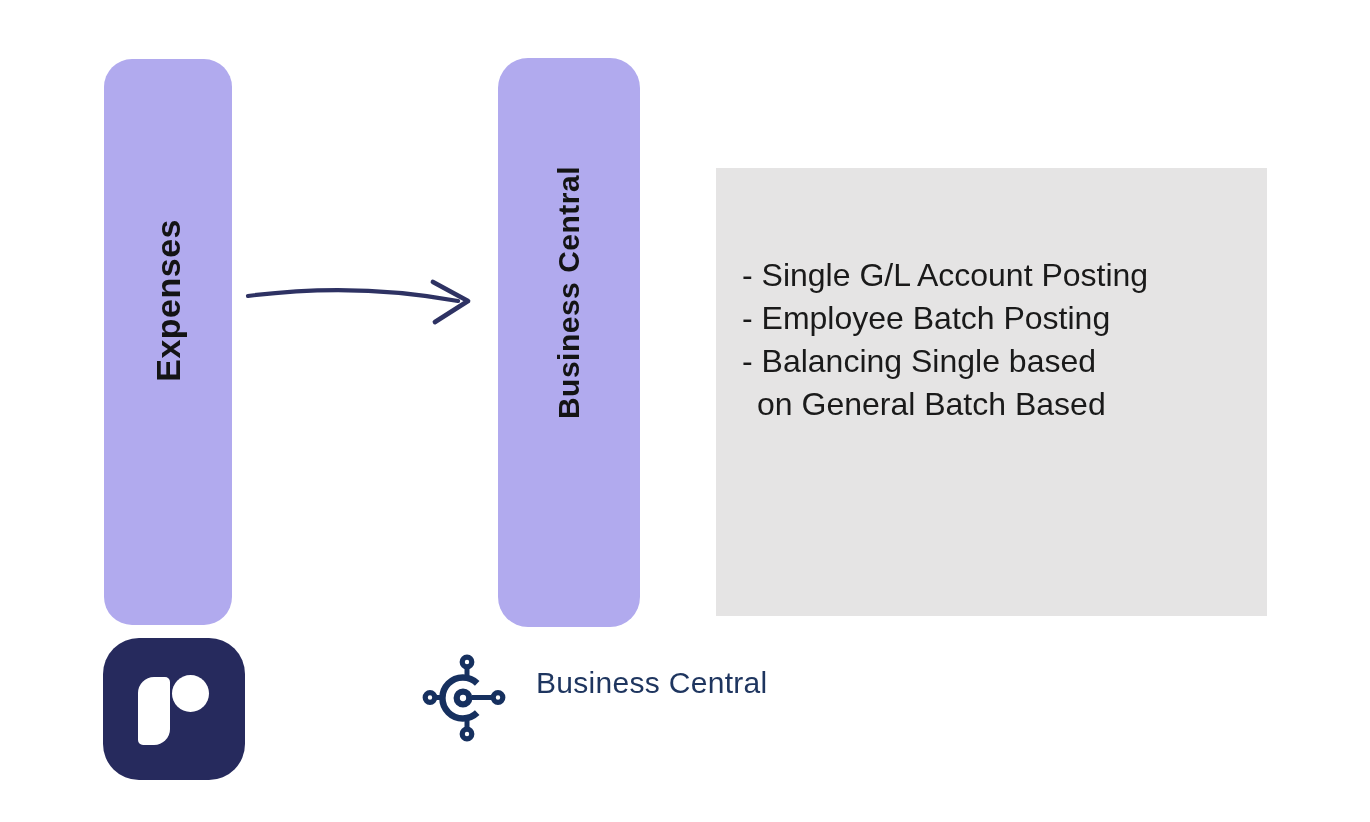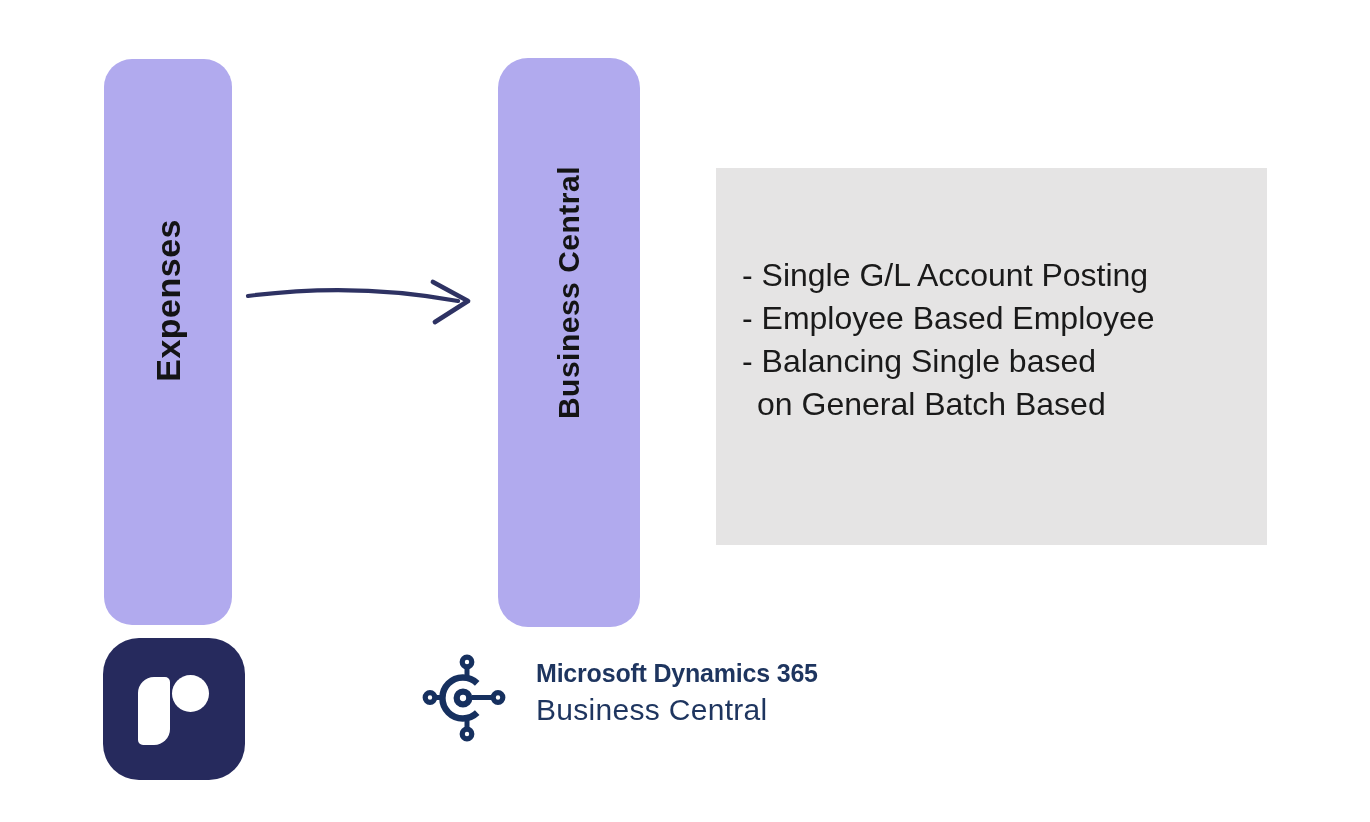--- a/index.html
+++ b/index.html
@@ -50,21 +50,21 @@
   .arrow-svg {
     position: absolute;
     left: 240px; top: 272px;
     width: 240px; height: 60px;
   }
 
   
   .features-box {
     position: absolute;
     left: 716px; top: 168px;
-    width: 551px; height: 377px;
+    width: 551px; height: 448px;
     background: #e5e4e4;
     box-sizing: border-box;
     padding: 86px 10px 0 26px;
   }
   .feature-line {
     font-size: 32px;
     line-height: 43px;
     color: #1a1a1a;
     white-space: nowrap;
   }
@@ -133,21 +133,21 @@
     <path d="M8 24 Q115 10 218 29" fill="none" stroke="#2e3263" stroke-width="4.2" stroke-linecap="round"></path>
     <path d="M193 10 L228 29 L195 50" fill="none" stroke="#2e3263" stroke-width="4.8" stroke-linecap="round" stroke-linejoin="round"></path>
   </svg>
 
   <div class="pillar pillar-bc">
     <span class="pillar-label">Business Central</span>
   </div>
 
   <div class="features-box">
     <div class="feature-line">- Single G/L Account Posting</div>
-    <div class="feature-line">- Employee Based Employee</div>
+    <div class="feature-line">- Employee Batch Posting</div>
     <div class="feature-line">- Balancing Single based</div>
     <div class="feature-line indent">on General Batch Based</div>
   </div>
 
   <div class="rydoo-logo">
     <div class="rydoo-bar"></div>
     <div class="rydoo-dot"></div>
   </div>
 
   <svg class="d365-icon" viewBox="0 0 90 94">
@@ -165,17 +165,16 @@
 
       <line x1="16" y1="46.5" x2="22" y2="46.5" stroke-width="5"></line>
       <circle cx="9" cy="46.5" r="4.8" stroke-width="5.2"></circle>
 
       <line x1="51" y1="46.5" x2="70" y2="46.5" stroke-width="5"></line>
       <circle cx="77" cy="46.5" r="4.8" stroke-width="5.2"></circle>
     </g>
   </svg>
 
   <div class="d365-text">
-    <div class="d365-brand">Microsoft Dynamics 365</div>
     <div class="d365-product">Business Central</div>
   </div>
 
 </div>
 
 </body></html>

